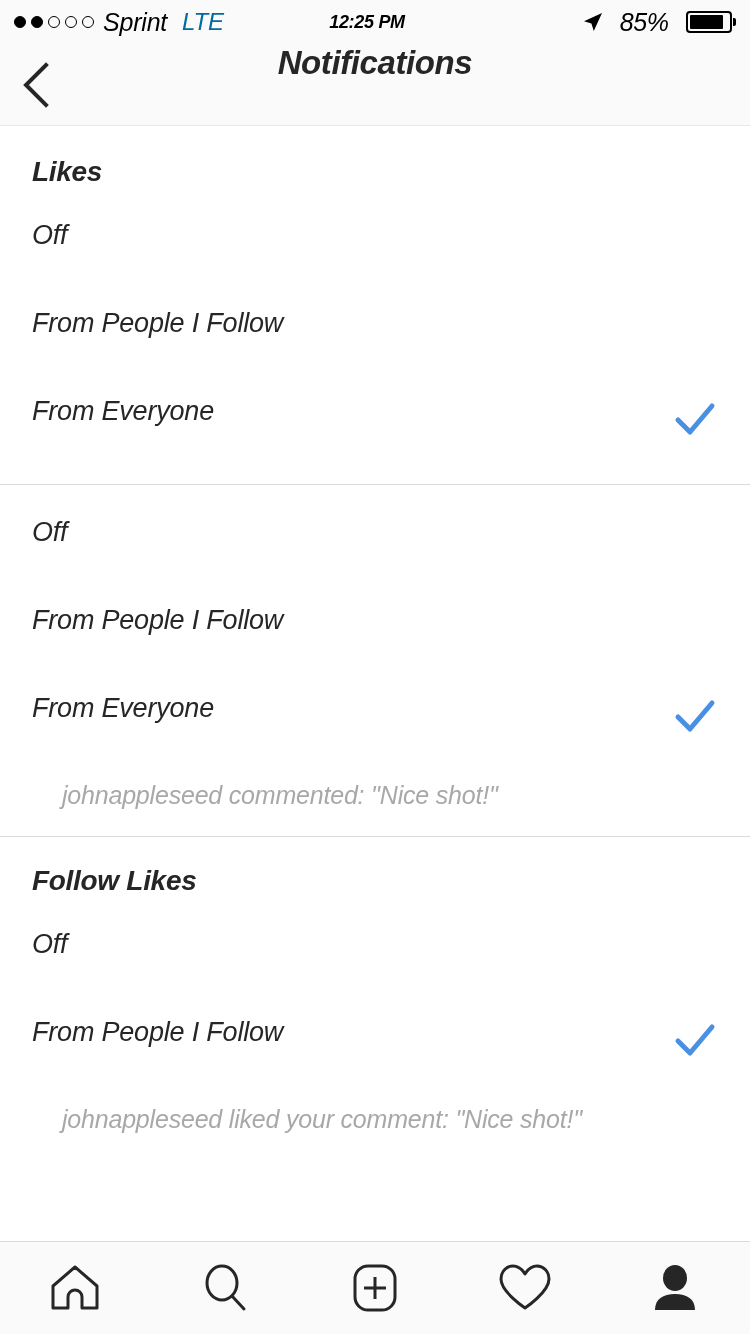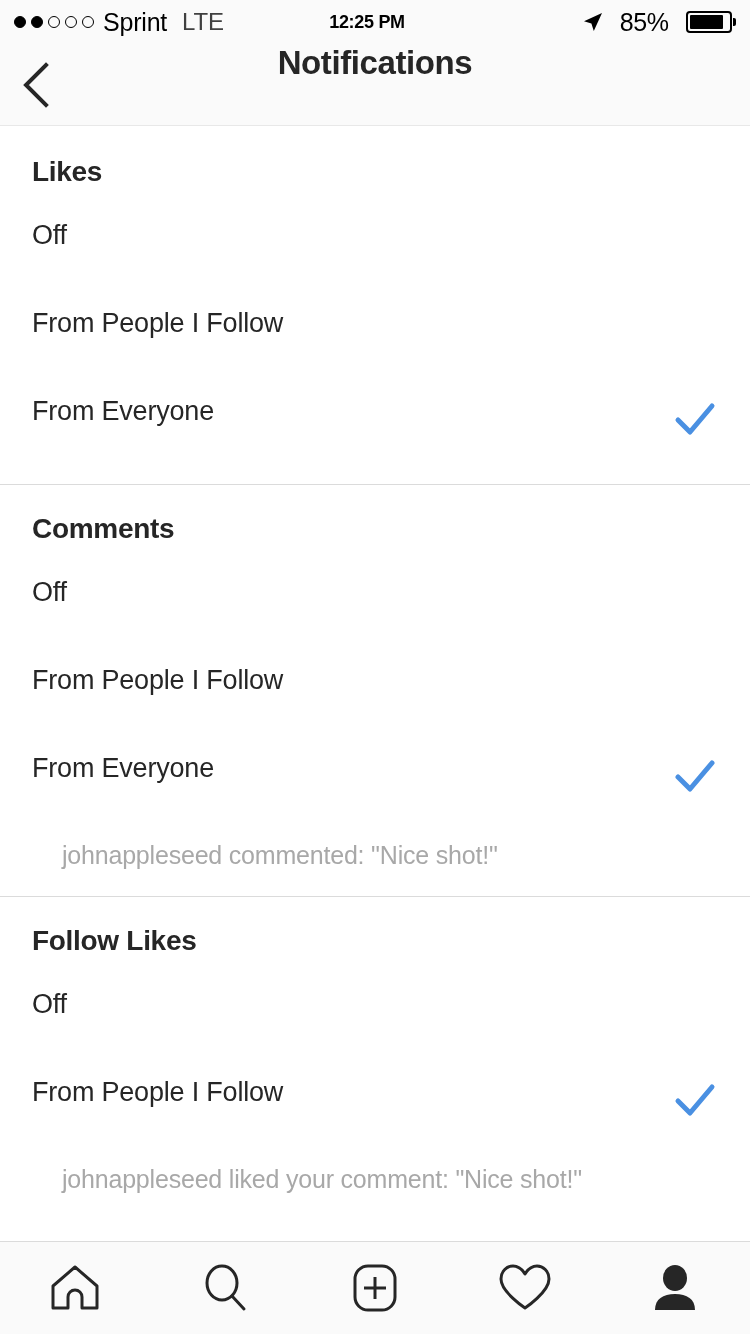--- a/index.html
+++ b/index.html
@@ -3,34 +3,34 @@
 <meta charset="utf-8">
 <style>
   * { margin:0; padding:0; box-sizing:border-box; }
   html, body {
     width:750px; height:1334px;
     background:#ffffff;
     font-family:"Liberation Sans", sans-serif;
     -webkit-font-smoothing:antialiased;
     overflow:hidden;
   }
-  .phone { position:relative; width:750px; height:1334px; background:#ffffff; }
+  .phone { position:relative; width:750px; height:1334px; background:#ffffff;font-style:italic; }
 
   
   .statusbar {
     height:44px; background:#fafafa;
     display:flex; align-items:center;
     padding:0 14px; position:relative;
   }
   .sb-left { display:flex; align-items:center; gap:9px; }
   .dots { display:flex; align-items:center; gap:5px; }
   .dot { width:12px; height:12px; border-radius:50%; border:1.6px solid #000; }
   .dot.filled { background:#000; }
   .carrier { font-size:25px; color:#000; letter-spacing:-0.2px; }
-  .net { font-size:24px; color:#404040; margin-left:6px; letter-spacing:-0.2px; }
+  .net { font-size:24px; color:#0369a1; margin-left:6px; letter-spacing:-0.2px; }
   .sb-center {
     position:absolute; left:0; right:16px; text-align:center;
     font-size:18px; font-weight:bold; color:#000; letter-spacing:-0.3px;
   }
   .sb-right {
     margin-left:auto; display:flex; align-items:center; gap:17px;
     position:relative; z-index:2;
   }
   .loc-arrow { width:20px; height:20px; }
   .batt-pct { font-size:25px; color:#000; letter-spacing:-0.4px; }
@@ -157,21 +157,20 @@
       </div>
       <div class="option-row">
         <span class="option-label">From Everyone</span>
         <svg class="check" viewBox="0 0 46 46">
           <polyline points="6,24 18,36 40,10" fill="none" stroke="#4a90e2" stroke-width="5" stroke-linecap="round" stroke-linejoin="round"></polyline>
         </svg>
       </div>
     </div>
 
     <div class="section sec-comments">
-      <div class="section-title">Comments</div>
       <div class="option-row first-row">
         <span class="option-label">Off</span>
         <svg class="check hidden" viewBox="0 0 46 46">
           <polyline points="6,24 18,36 40,10" fill="none" stroke="#4a90e2" stroke-width="5" stroke-linecap="round" stroke-linejoin="round"></polyline>
         </svg>
       </div>
       <div class="option-row">
         <span class="option-label">From People I Follow</span>
         <svg class="check hidden" viewBox="0 0 46 46">
           <polyline points="6,24 18,36 40,10" fill="none" stroke="#4a90e2" stroke-width="5" stroke-linecap="round" stroke-linejoin="round"></polyline>

